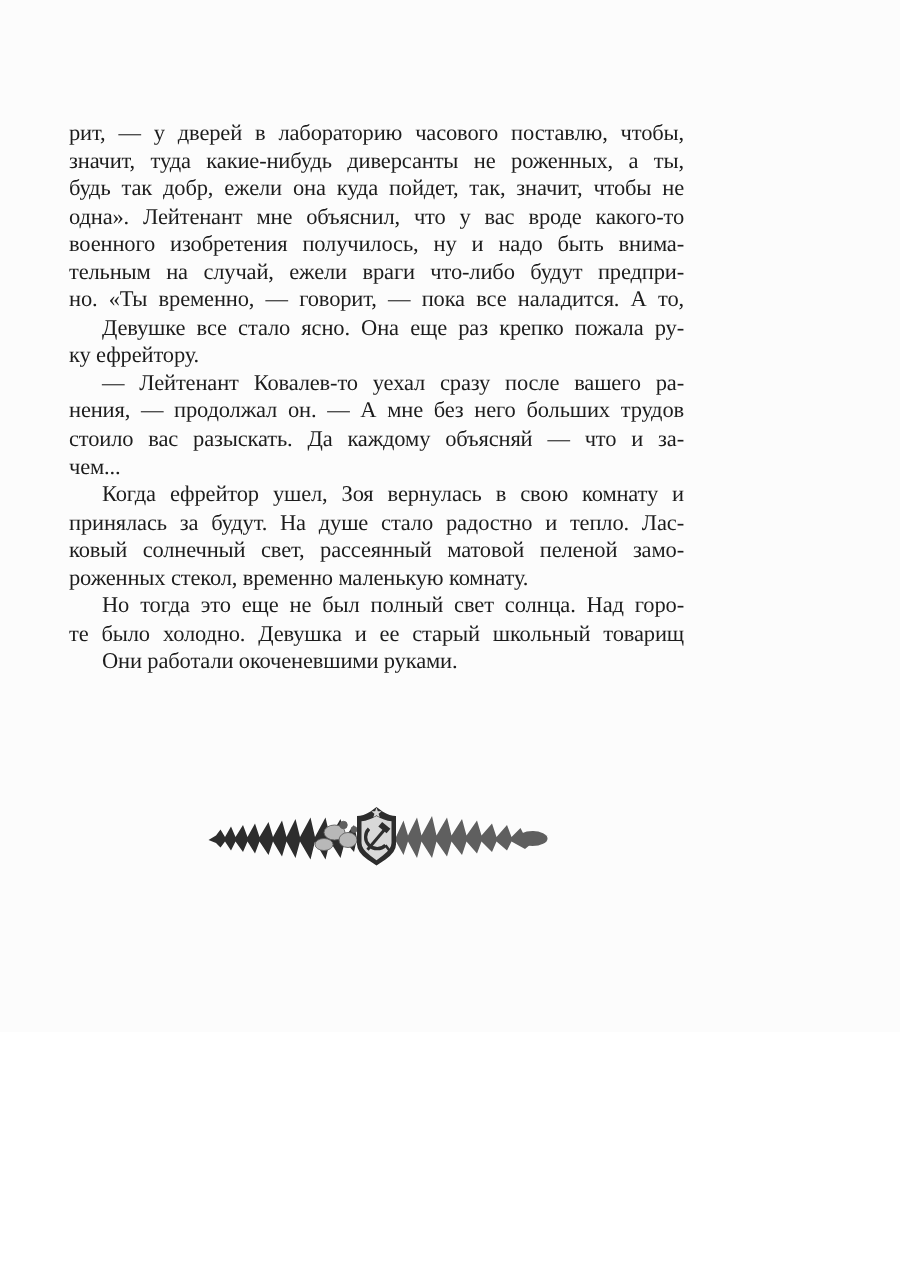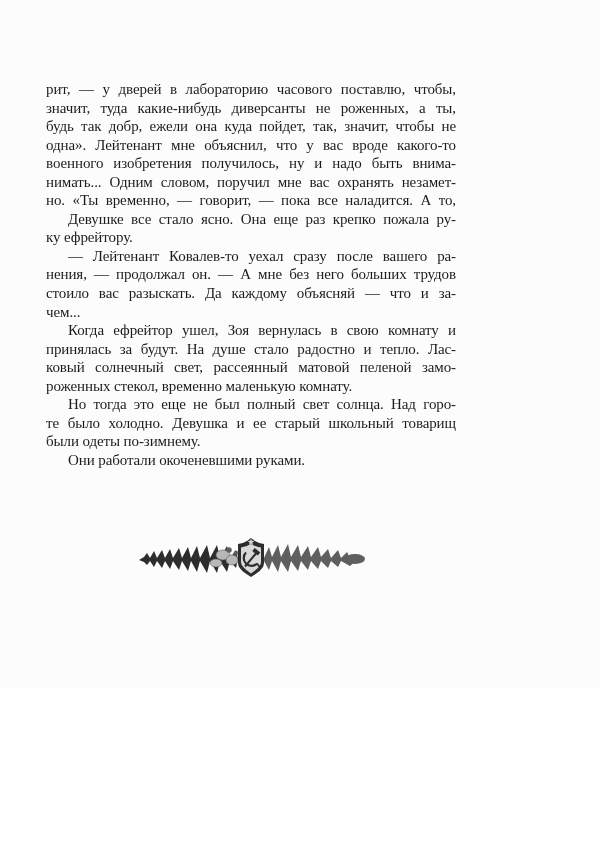--- a/index.html
+++ b/index.html
@@ -47,35 +47,34 @@
 <body>
 
 <div class="page">
 
   <div class="text-column">
       <div class="line">рит, — у дверей в лабораторию часового поставлю, чтобы,</div>
       <div class="line">значит, туда какие-нибудь диверсанты не роженных, а ты,</div>
       <div class="line">будь так добр, ежели она куда пойдет, так, значит, чтобы не</div>
       <div class="line">одна». Лейтенант мне объяснил, что у вас вроде какого-то</div>
       <div class="line">военного изобретения получилось, ну и надо быть внима-</div>
-      <div class="line">нимать... Одним словом, поручил мне вас охранять незамет-</div>
+      <div class="line">тельным на случай, ежели враги что-либо будут предпри-</div>
       <div class="line">но. «Ты временно, — говорит, — пока все наладится. А то,</div>
       <div class="line indent">Девушке все стало ясно. Она еще раз крепко пожала ру-</div>
       <div class="line end">ку ефрейтору.</div>
       <div class="line indent">— Лейтенант Ковалев-то уехал сразу после вашего ра-</div>
       <div class="line">нения, — продолжал он. — А мне без него больших трудов</div>
       <div class="line">стоило вас разыскать. Да каждому объясняй — что и за-</div>
       <div class="line end">чем...</div>
       <div class="line indent">Когда ефрейтор ушел, Зоя вернулась в свою комнату и</div>
       <div class="line">принялась за будут. На душе стало радостно и тепло. Лас-</div>
       <div class="line">ковый солнечный свет, рассеянный матовой пеленой замо-</div>
       <div class="line end">роженных стекол, временно маленькую комнату.</div>
       <div class="line indent">Но тогда это еще не был полный свет солнца. Над горо-</div>
       <div class="line">те было холодно. Девушка и ее старый школьный товарищ</div>
-      <div class="line end">были одеты по-зимнему.</div>
       <div class="line indent end">Они работали окоченевшими руками.</div>
     </div>
 
   <div class="ornament">
     <svg viewBox="0 0 230 46" xmlns="http://www.w3.org/2000/svg">
 
       <path d="M4,24 L226,23" stroke="var(--orn-dark)" stroke-width="1" fill="none"></path>
 
       <ellipse cx="218" cy="23" rx="10" ry="5" fill="var(--orn-mid)"></ellipse>
 

